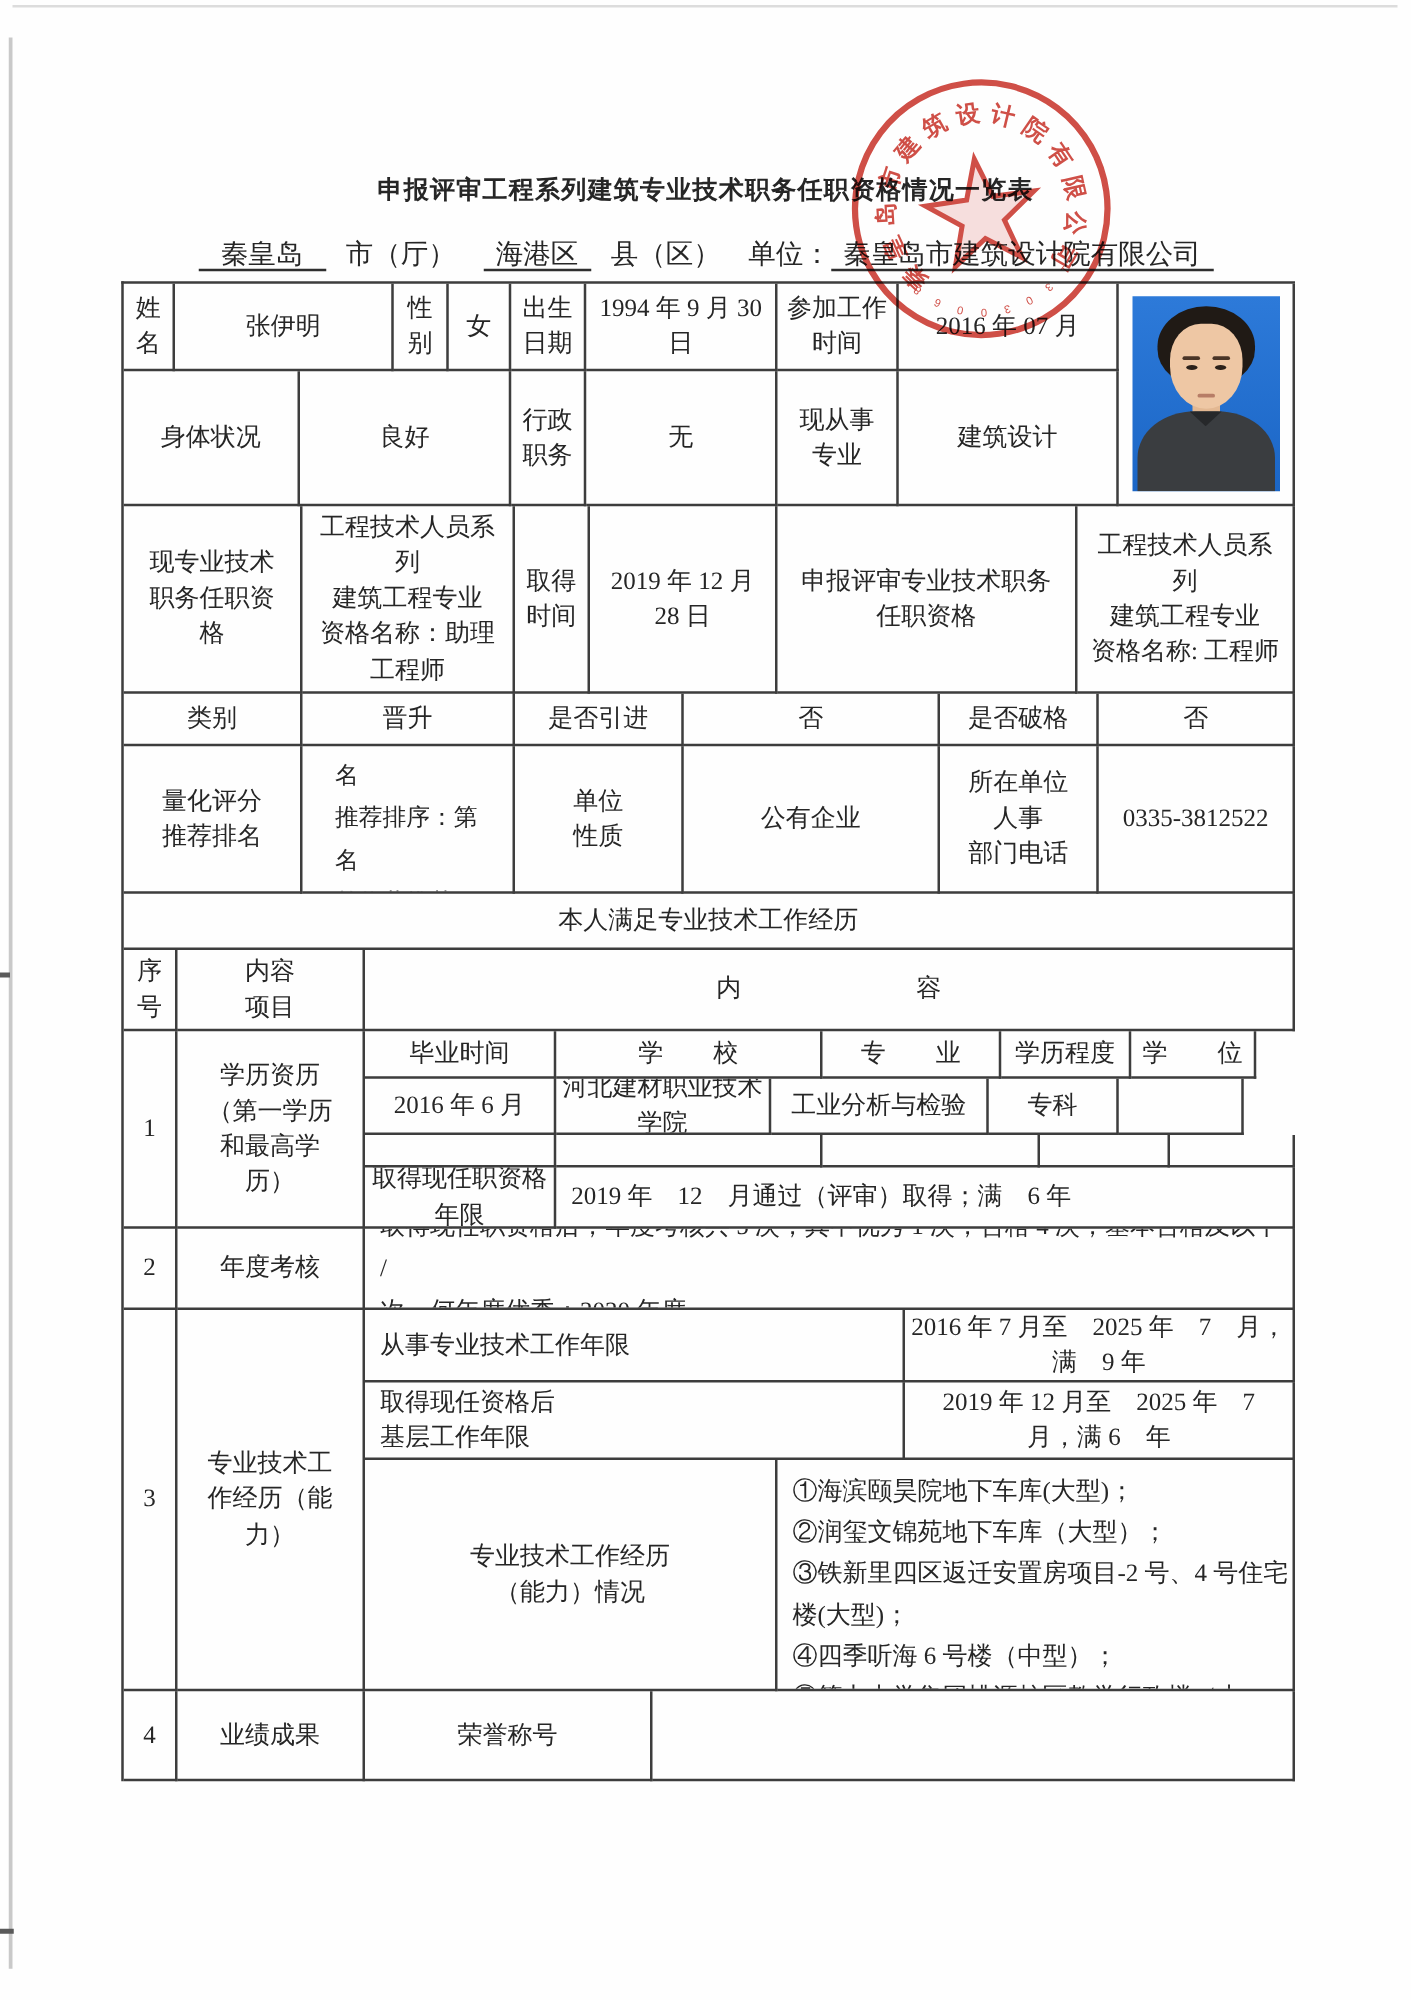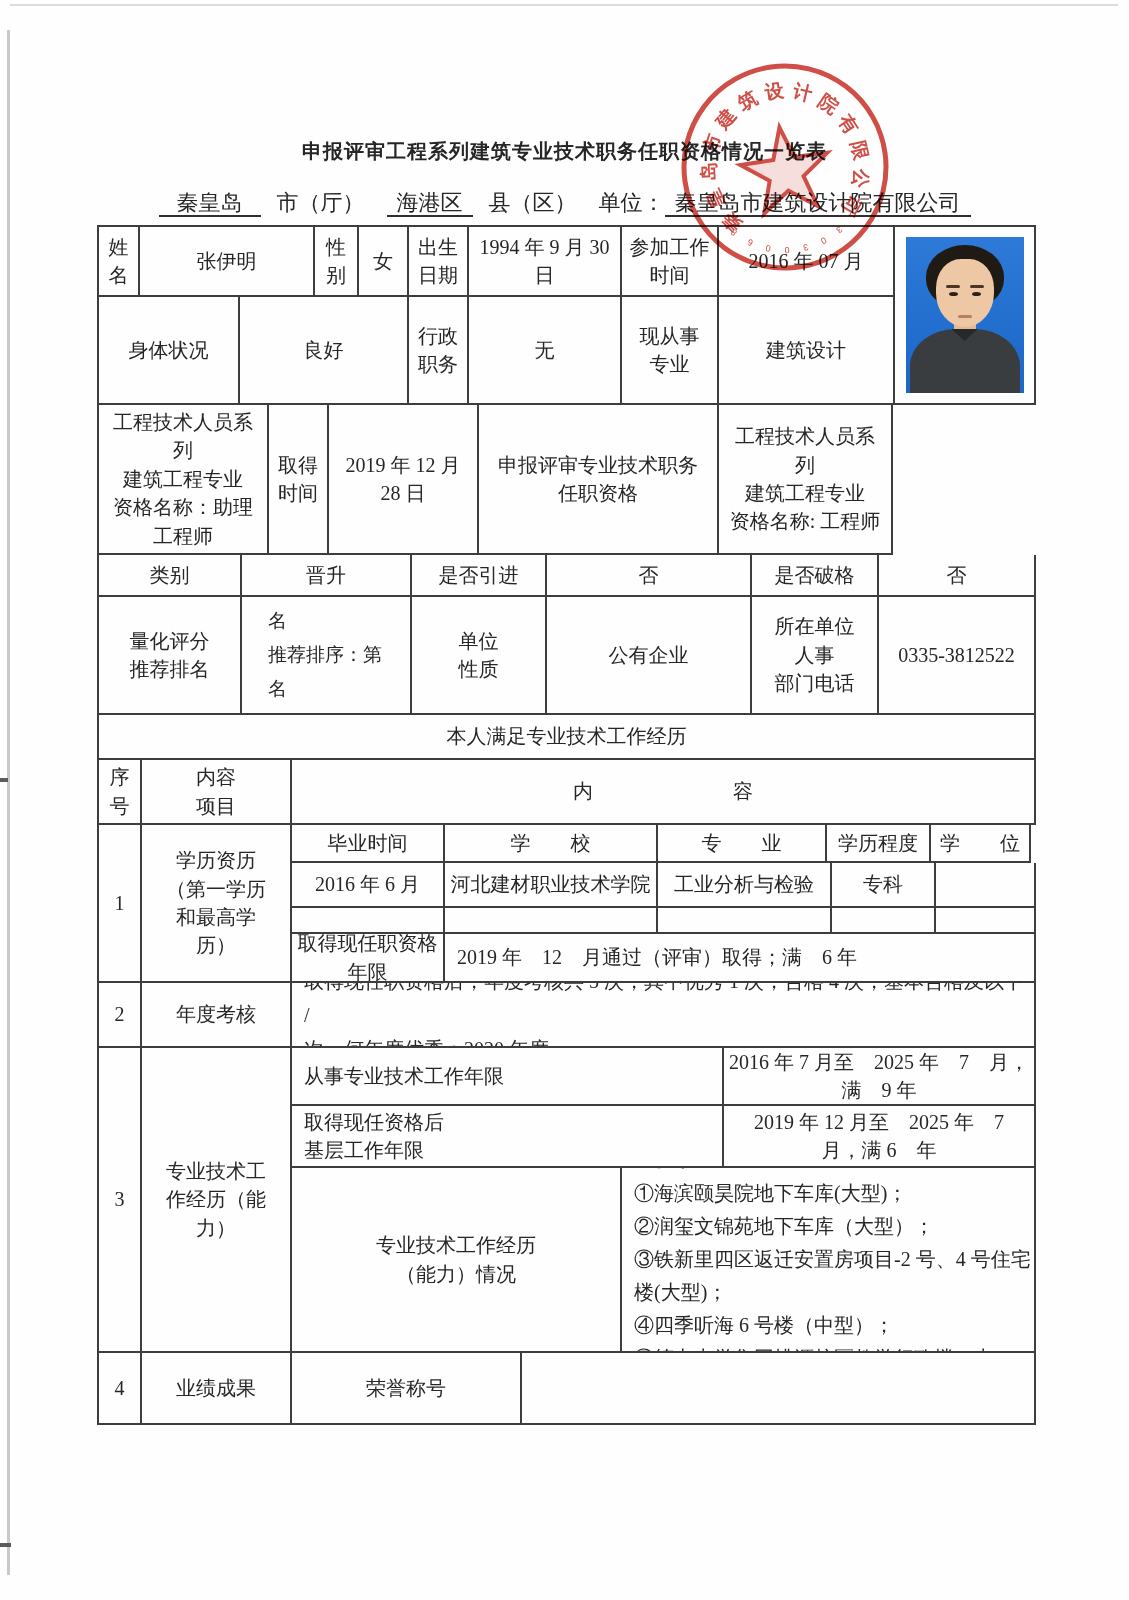--- a/index.html
+++ b/index.html
@@ -111,20 +111,23 @@
           <div class="ph-eye-l"></div>
           <div class="ph-eye-r"></div>
           <div class="ph-mouth"></div>
           <div class="ph-body"></div>
           <div class="ph-collar"></div>
         </div>
       </div>
     </div>
 
     <div class="row" style="height:150px">
+      <div class="c" style="width:143px">现专业技术
+职务任职资
+格</div>
       <div class="c" style="width:170px">工程技术人员系
 列
 建筑工程专业
 资格名称：助理
 工程师</div>
       <div class="c" style="width:60px">取得
 时间</div>
       <div class="c" style="width:150px">2019 年 12 月
 28 日</div>
       <div class="c" style="width:240px">申报评审专业技术职务
@@ -175,27 +178,27 @@
     <div class="row" style="height:158px">
       <div class="c" style="width:43px">1</div>
       <div class="c" style="width:150px">学历资历
 （第一学历
 和最高学
 历）</div>
       <div class="colgrp" style="width:744px">
         <div class="row" style="height:38px">
           <div class="c" style="width:153px">毕业时间</div>
           <div class="c" style="width:213px">学　　校</div>
-          <div class="c" style="width:169px">专　　业</div>
+          <div class="c" style="width:143px">专　　业</div>
           <div class="c" style="width:104px">学历程度</div>
           <div class="c" style="width:100px">学　　位</div>
         </div>
         <div class="row" style="height:45px">
           <div class="c" style="width:153px">2016 年 6 月</div>
-          <div class="c" style="width:213px">河北建材职业技术学院</div>
+          <div class="c" style="width:172px">河北建材职业技术学院</div>
           <div class="c" style="width:174px">工业分析与检验</div>
           <div class="c" style="width:104px">专科</div>
           <div class="c" style="width:100px"></div>
         </div>
         <div class="row" style="height:26px">
           <div class="c" style="width:153px"></div>
           <div class="c" style="width:213px"></div>
           <div class="c" style="width:174px"></div>
           <div class="c" style="width:104px"></div>
           <div class="c" style="width:100px"></div>

